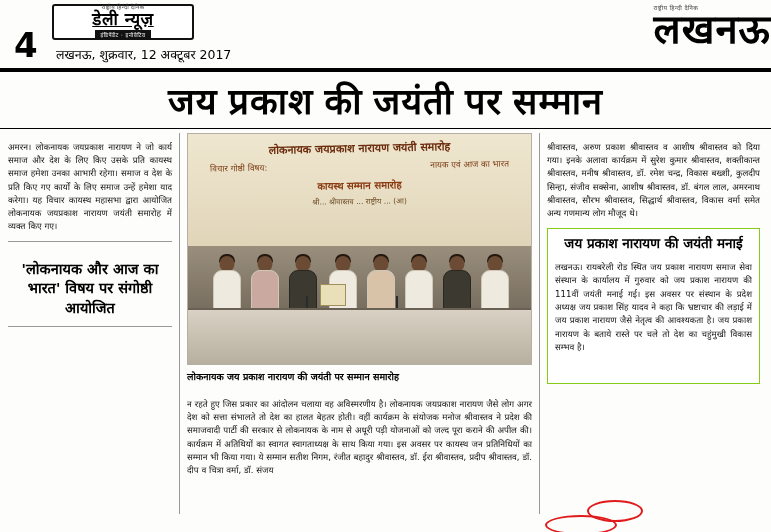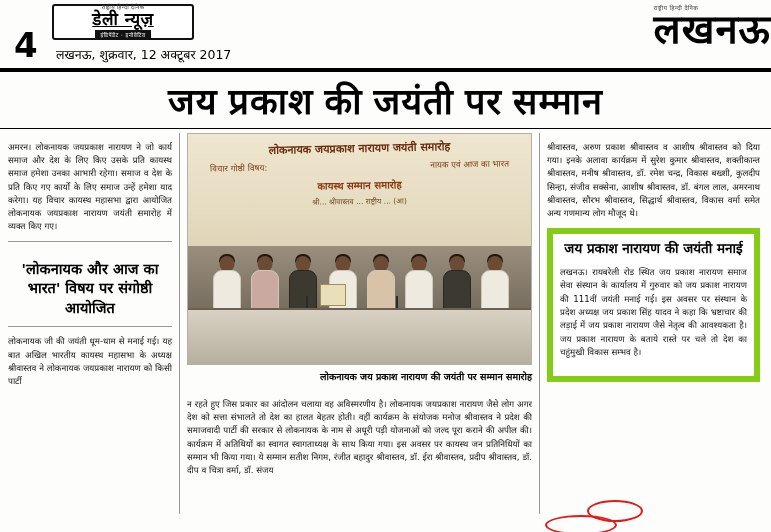--- a/index.html
+++ b/index.html
@@ -270,36 +270,36 @@
   .mic {
     position: absolute;
     width: 2px; height: 16px;
     background: #2b2b2b;
     bottom: 52px;
   }
   .photo-caption {
     font-family: "DejaVu Sans", sans-serif;
     font-weight: bold;
     font-size: 9.5px;
-    text-align: right;
+    text-align: left;
     margin: 5px 0 15px 0;
     color: #000;
   }
   .photo .plaque {
     position: absolute;
     bottom: 58px; left: 132px;
     width: 26px; height: 22px;
     background: #e9dfb8;
     border: 1px solid #a08f5a;
   }
 
   
   .box {
-    border: 6px solid #84cc16;
-    padding: 6px 7px 10px 7px;
+    border: 1px solid #84cc16;
+    padding: 6px 7px 22px 7px;
     margin-top: 8px;
     background: #fff;
   }
   .box-title {
     font-family: "DejaVu Sans", sans-serif;
     font-weight: bold;
     font-size: 13.5px;
     text-align: center;
     line-height: 1.3;
     margin-bottom: 6px;
@@ -343,21 +343,20 @@
     <div class="headline">जय प्रकाश की जयंती पर सम्मान</div>
   </div>
 
   <div class="body-grid">
 
     <div class="col col-1">
       <p class="txt">अमरन। लोकनायक जयप्रकाश नारायण ने जो कार्य समाज और देश के लिए किए उसके प्रति कायस्थ समाज हमेशा उनका आभारी रहेगा। समाज व देश के प्रति किए गए कार्यों के लिए समाज उन्हें हमेशा याद करेगा। यह विचार कायस्थ महासभा द्वारा आयोजित लोकनायक जयप्रकाश नारायण जयंती समारोह में व्यक्त किए गए।</p>
       <hr class="hr-thin">
       <div class="subhead">'लोकनायक और आज का भारत' विषय पर संगोष्ठी आयोजित</div>
       <hr class="hr-thin">
-      <p class="txt">लोकनायक जी की जयंती धूम-धाम से मनाई गई। यह बात अखिल भारतीय कायस्थ महासभा के अध्यक्ष श्रीवास्तव ने लोकनायक जयप्रकाश नारायण को किसी पार्टी</p>
     </div>
 
     <div class="col col-2">
       <div class="photo">
         <div class="backdrop"></div>
         <div class="banner-text">लोकनायक जयप्रकाश नारायण जयंती समारोह</div>
         <div class="banner-sub">
           <span>विचार गोष्ठी विषय:</span>
           <span>नायक एवं आज का भारत</span>
         </div>

